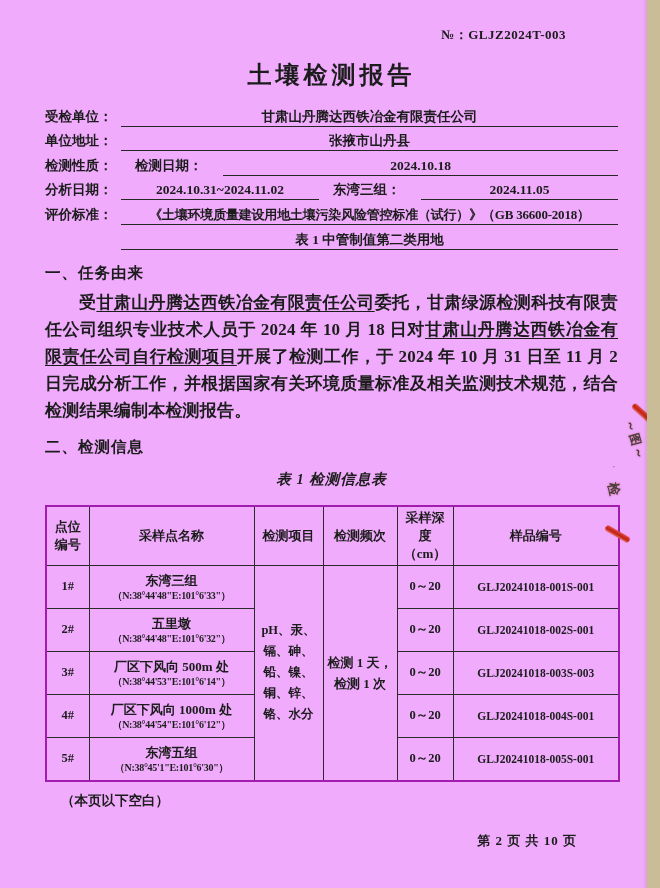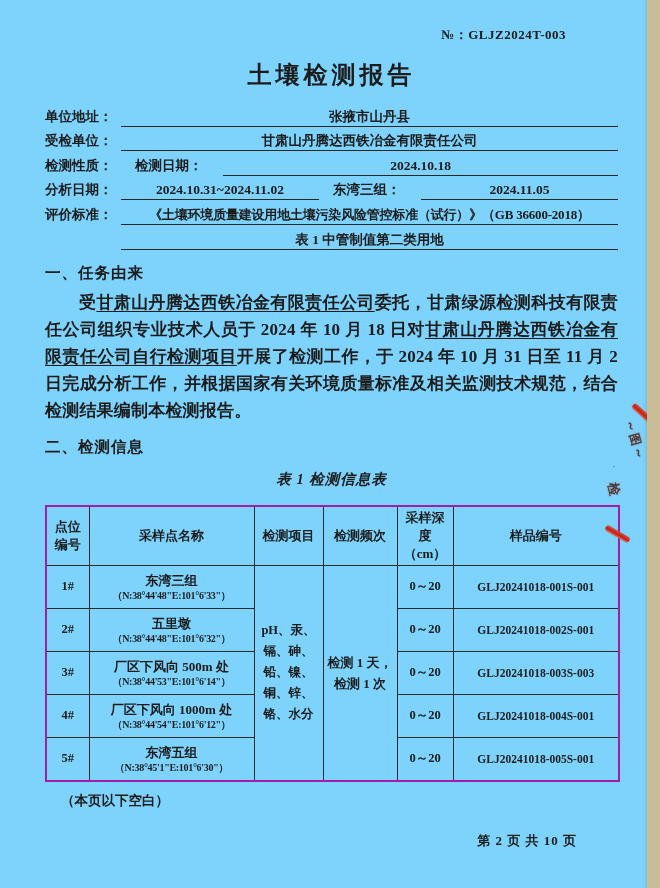--- a/index.html
+++ b/index.html
@@ -1,17 +1,17 @@
 <!DOCTYPE html>
 <html lang="zh"><head>
 <meta charset="utf-8">
 <style>
   html,body { margin:0; padding:0; }
   body { width:660px; height:888px; background:#ffffff; font-family:"Liberation Serif","DejaVu Serif",serif; color:#1c1c1c; }
-  .page { position:relative; width:660px; height:888px; background:#7dd3fc; overflow:hidden; }
+  .page { position:relative; width:660px; height:888px; background:#f0abfc; overflow:hidden; }
   
   .paper-edge { position:absolute; top:0; right:0; width:13px; height:100%; background:#c9bc96; }
   .page-shadow { position:absolute; top:0; right:13px; width:4px; height:100%;
                  background:linear-gradient(to right, rgba(0,0,0,0), rgba(90,80,50,0.14)); }
   .content { position:absolute; left:45px; top:0; width:573px; }
 
   .doc-no { margin:26px 52px 0 0; text-align:right; font-size:13px; font-weight:600; letter-spacing:.5px; }
   .title { margin-top:15px; text-align:center; font-size:24px; font-weight:700; letter-spacing:4px; }
 
   .fields { margin-top:11px; }
@@ -64,26 +64,26 @@
   <div class="content">
 
     <div class="doc-no">
       <span>№：</span><span>GLJZ2024T-003</span>
     </div>
 
     <div class="title">土壤检测报告</div>
 
     <div class="fields">
       <div class="field-row">
+        <span class="fr-label">受检单位：</span>
+        <span class="fr-val grow">甘肃山丹腾达西铁冶金有限责任公司</span>
+      </div>
+      <div class="field-row">
         <span class="fr-label">单位地址：</span>
         <span class="fr-val grow">张掖市山丹县</span>
-      </div>
-      <div class="field-row">
-        <span class="fr-label">受检单位：</span>
-        <span class="fr-val grow">甘肃山丹腾达西铁冶金有限责任公司</span>
       </div>
       <div class="field-row">
         <span class="fr-label">检测性质：</span>
         <span class="fr-label2">检测日期：</span>
         <span class="fr-val grow">2024.10.18</span>
       </div>
       <div class="field-row">
         <span class="fr-label">分析日期：</span>
         <span class="fr-val half">2024.10.31~2024.11.02</span>
         <span class="fr-label2">东湾三组：</span>

